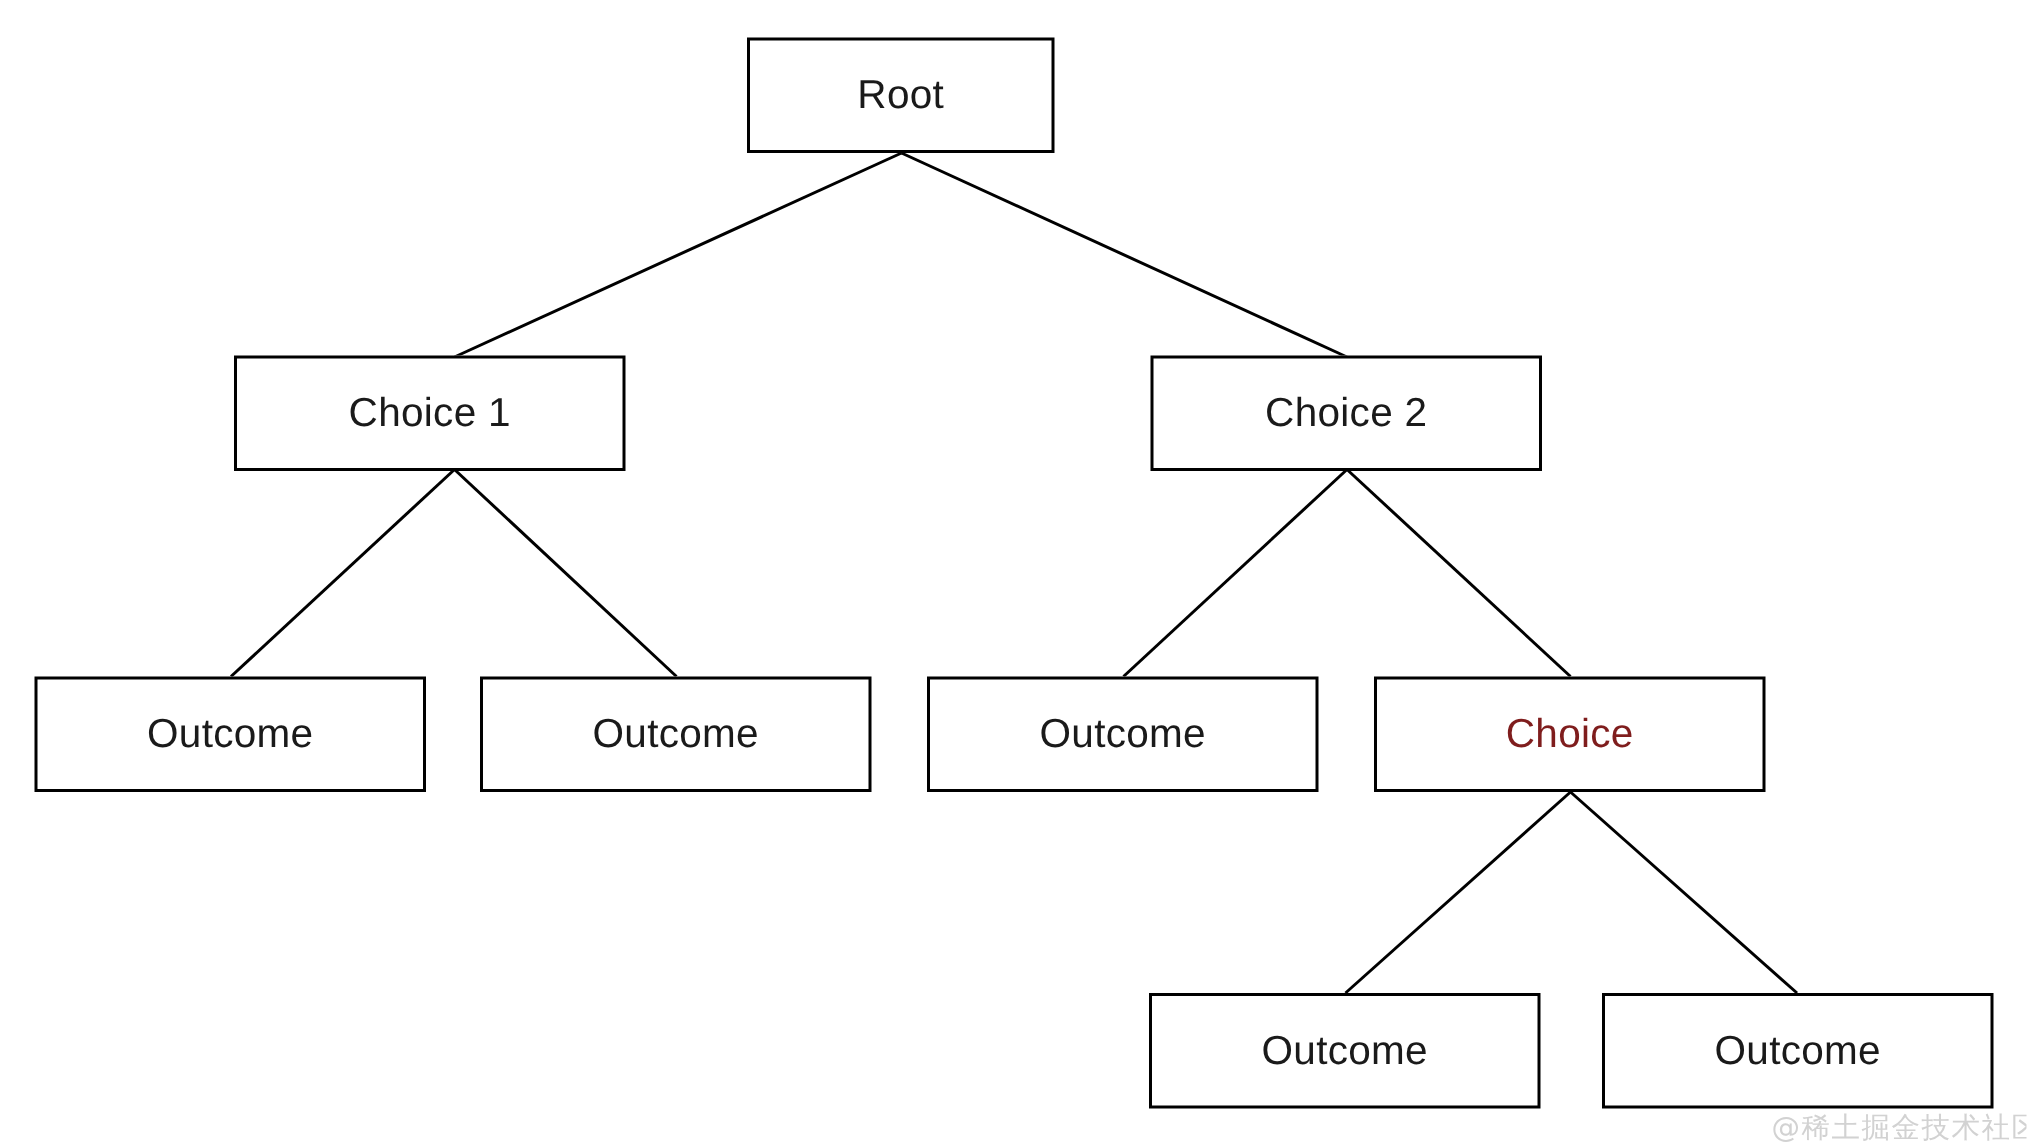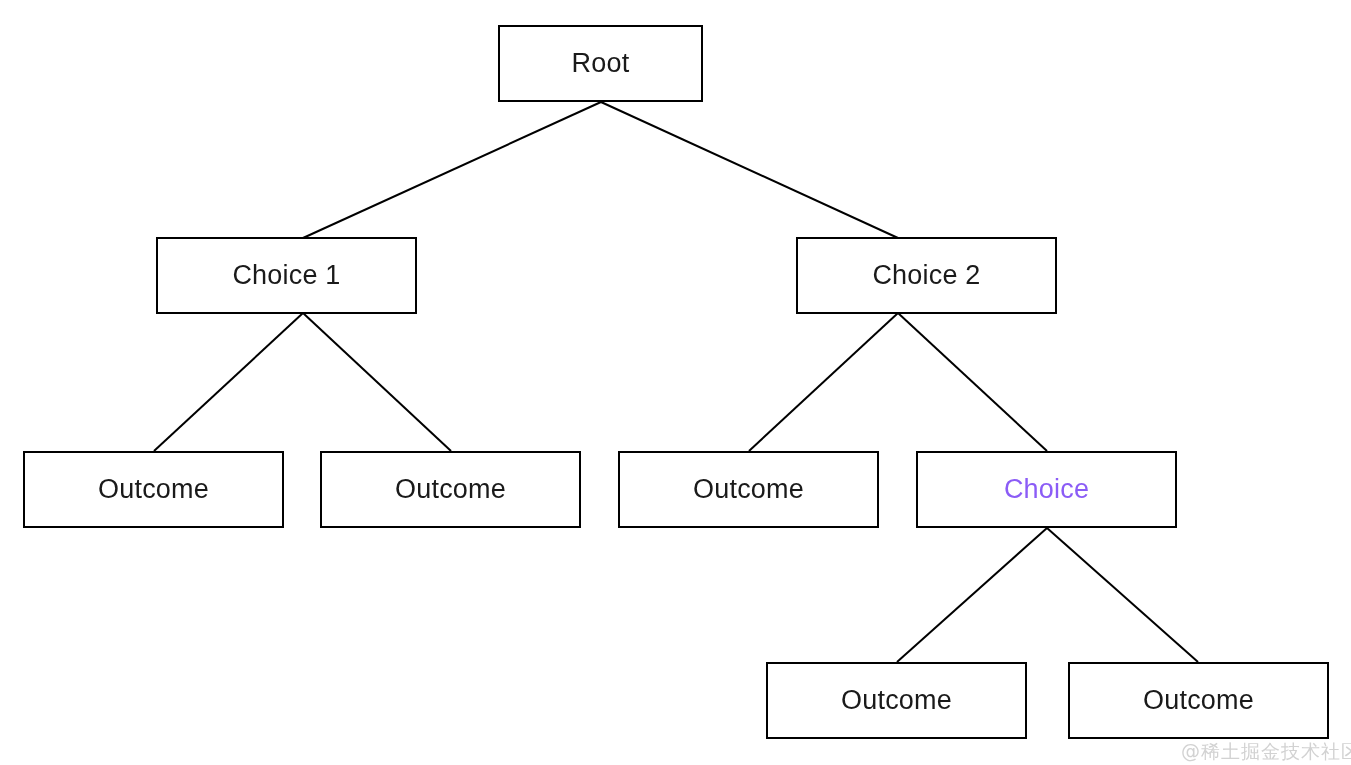--- a/index.html
+++ b/index.html
@@ -67,34 +67,34 @@
       <line x1="1047" y1="528" x2="1198" y2="662" stroke="#000000" stroke-width="2"></line>
     </svg>
 
   <div id="nodes-layer">
       <div class="node" style="left: 498px; top: 25px; width: 205px; height: 77px; border-color: rgb(0, 0, 0);">
         <span class="node-label" style="color: rgb(26, 26, 26);">Root</span>
       </div>
       <div class="node" style="left: 156px; top: 237px; width: 261px; height: 77px; border-color: rgb(0, 0, 0);">
         <span class="node-label" style="color: rgb(26, 26, 26);">Choice 1</span>
       </div>
-      <div class="node" style="left: 796px; top: 237px; width: 261px; height: 77px; border-color: rgb(0, 0, 0);">
+      <div class="node" style="left: 767px; top: 237px; width: 261px; height: 77px; border-color: rgb(0, 0, 0);">
         <span class="node-label" style="color: rgb(26, 26, 26);">Choice 2</span>
       </div>
       <div class="node" style="left: 23px; top: 451px; width: 261px; height: 77px; border-color: rgb(0, 0, 0);">
         <span class="node-label" style="color: rgb(26, 26, 26);">Outcome</span>
       </div>
       <div class="node" style="left: 320px; top: 451px; width: 261px; height: 77px; border-color: rgb(0, 0, 0);">
         <span class="node-label" style="color: rgb(26, 26, 26);">Outcome</span>
       </div>
       <div class="node" style="left: 618px; top: 451px; width: 261px; height: 77px; border-color: rgb(0, 0, 0);">
         <span class="node-label" style="color: rgb(26, 26, 26);">Outcome</span>
       </div>
       <div class="node" style="left: 916px; top: 451px; width: 261px; height: 77px; border-color: rgb(0, 0, 0);">
-        <span class="node-label" style="color: #8b5cf6;">Choice</span>
+        <span class="node-label" style="color: #7f1d1d;">Choice</span>
       </div>
       <div class="node" style="left: 766px; top: 662px; width: 261px; height: 77px; border-color: rgb(0, 0, 0);">
         <span class="node-label" style="color: rgb(26, 26, 26);">Outcome</span>
       </div>
       <div class="node" style="left: 1068px; top: 662px; width: 261px; height: 77px; border-color: rgb(0, 0, 0);">
         <span class="node-label" style="color: rgb(26, 26, 26);">Outcome</span>
       </div>
     </div>
 
   <div class="watermark" style="left: 1181px; top: 739px; color: rgb(210, 210, 210);">@稀土掘金技术社区</div>

